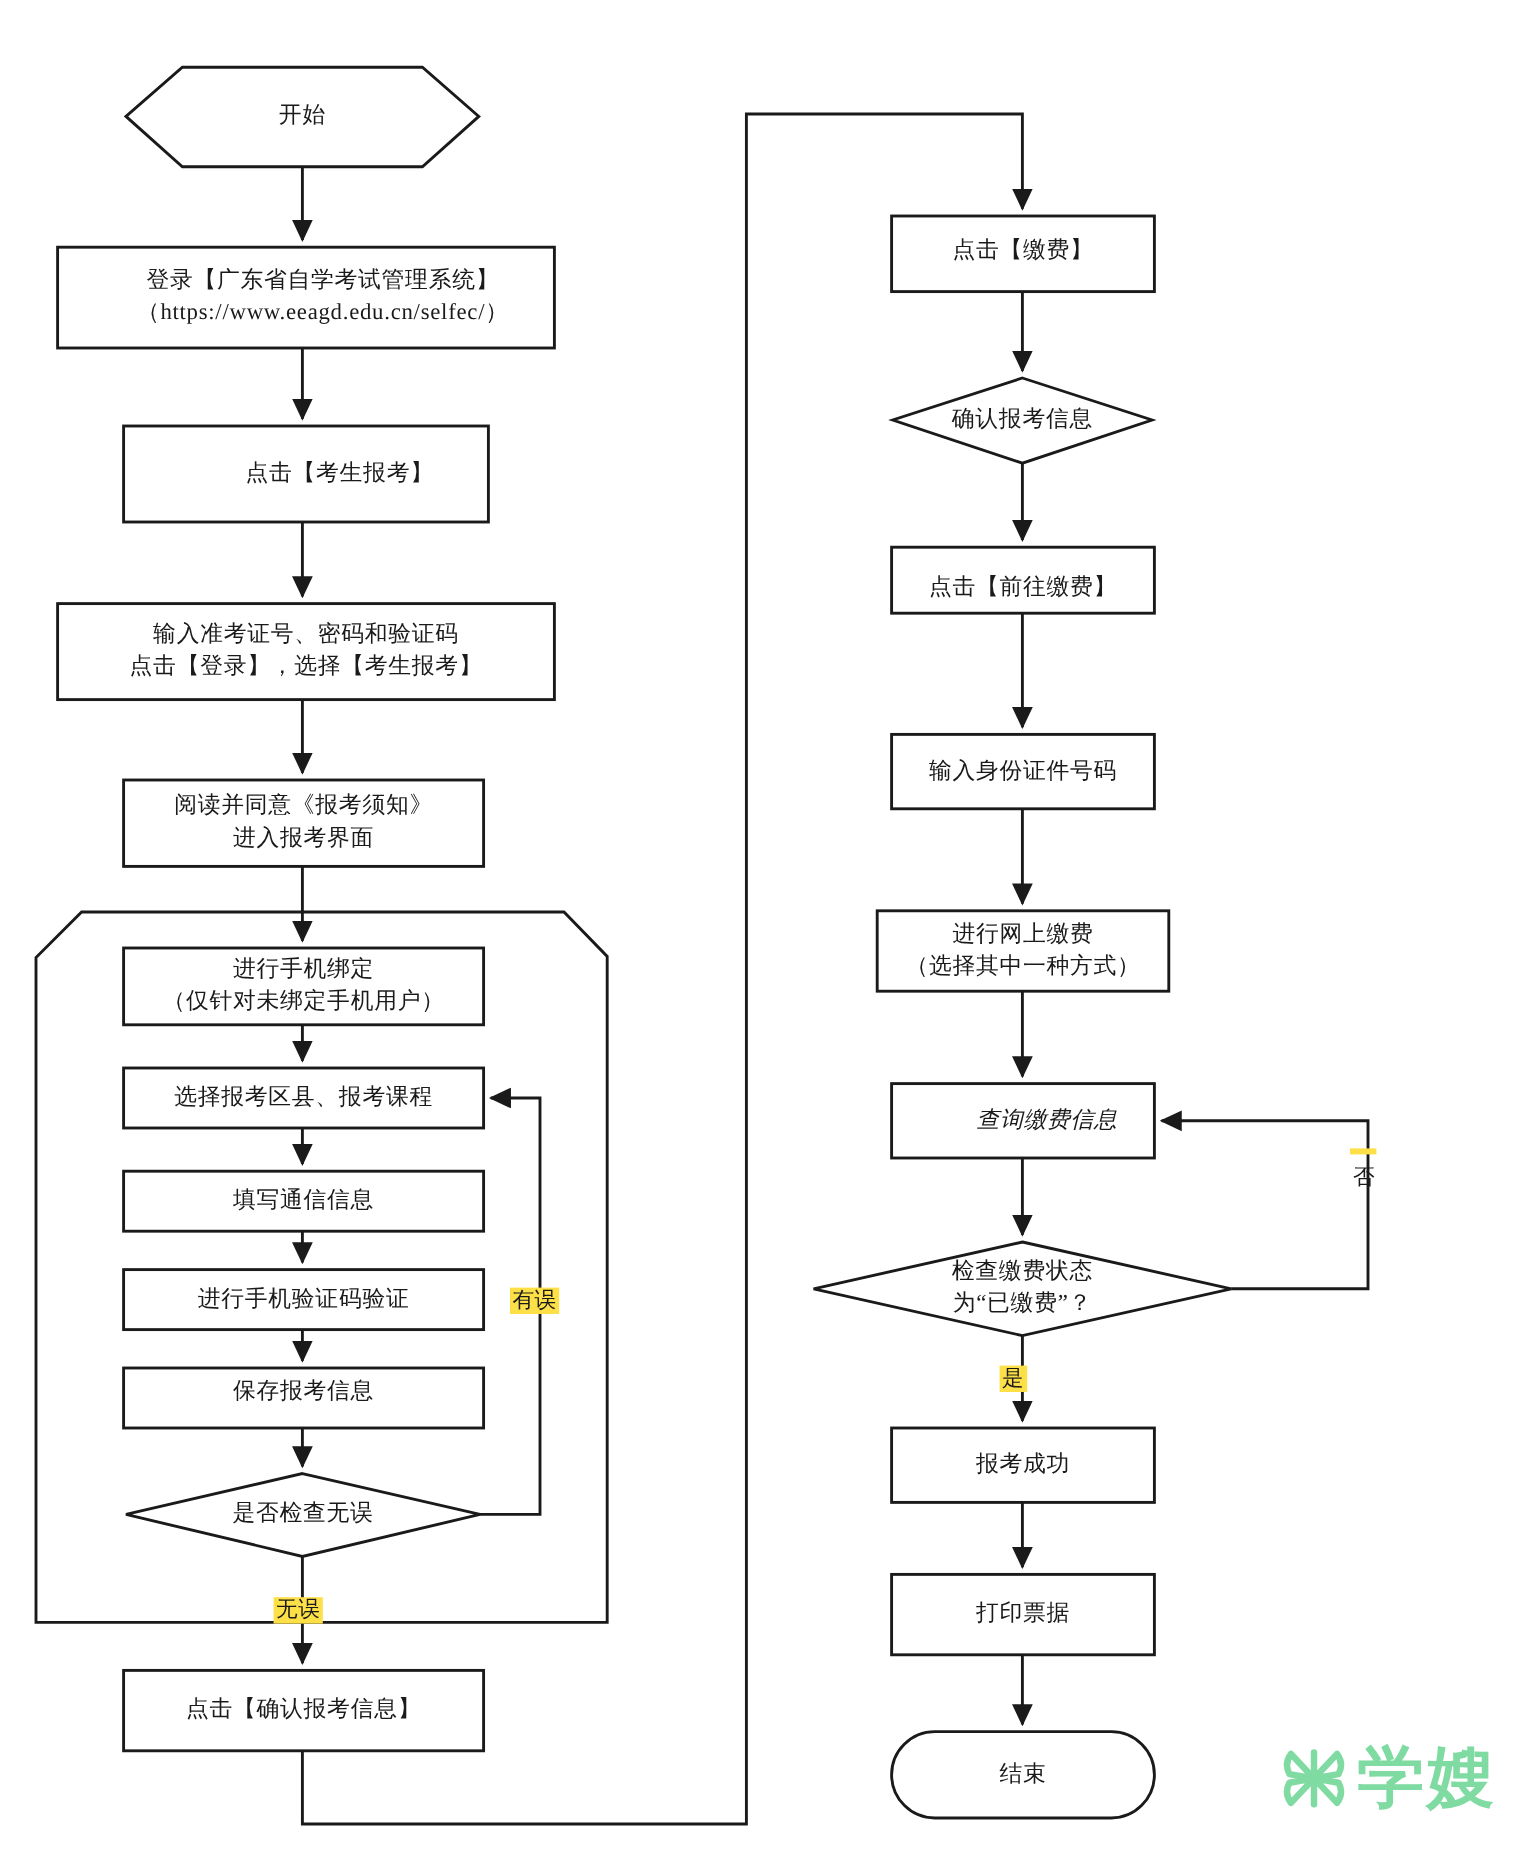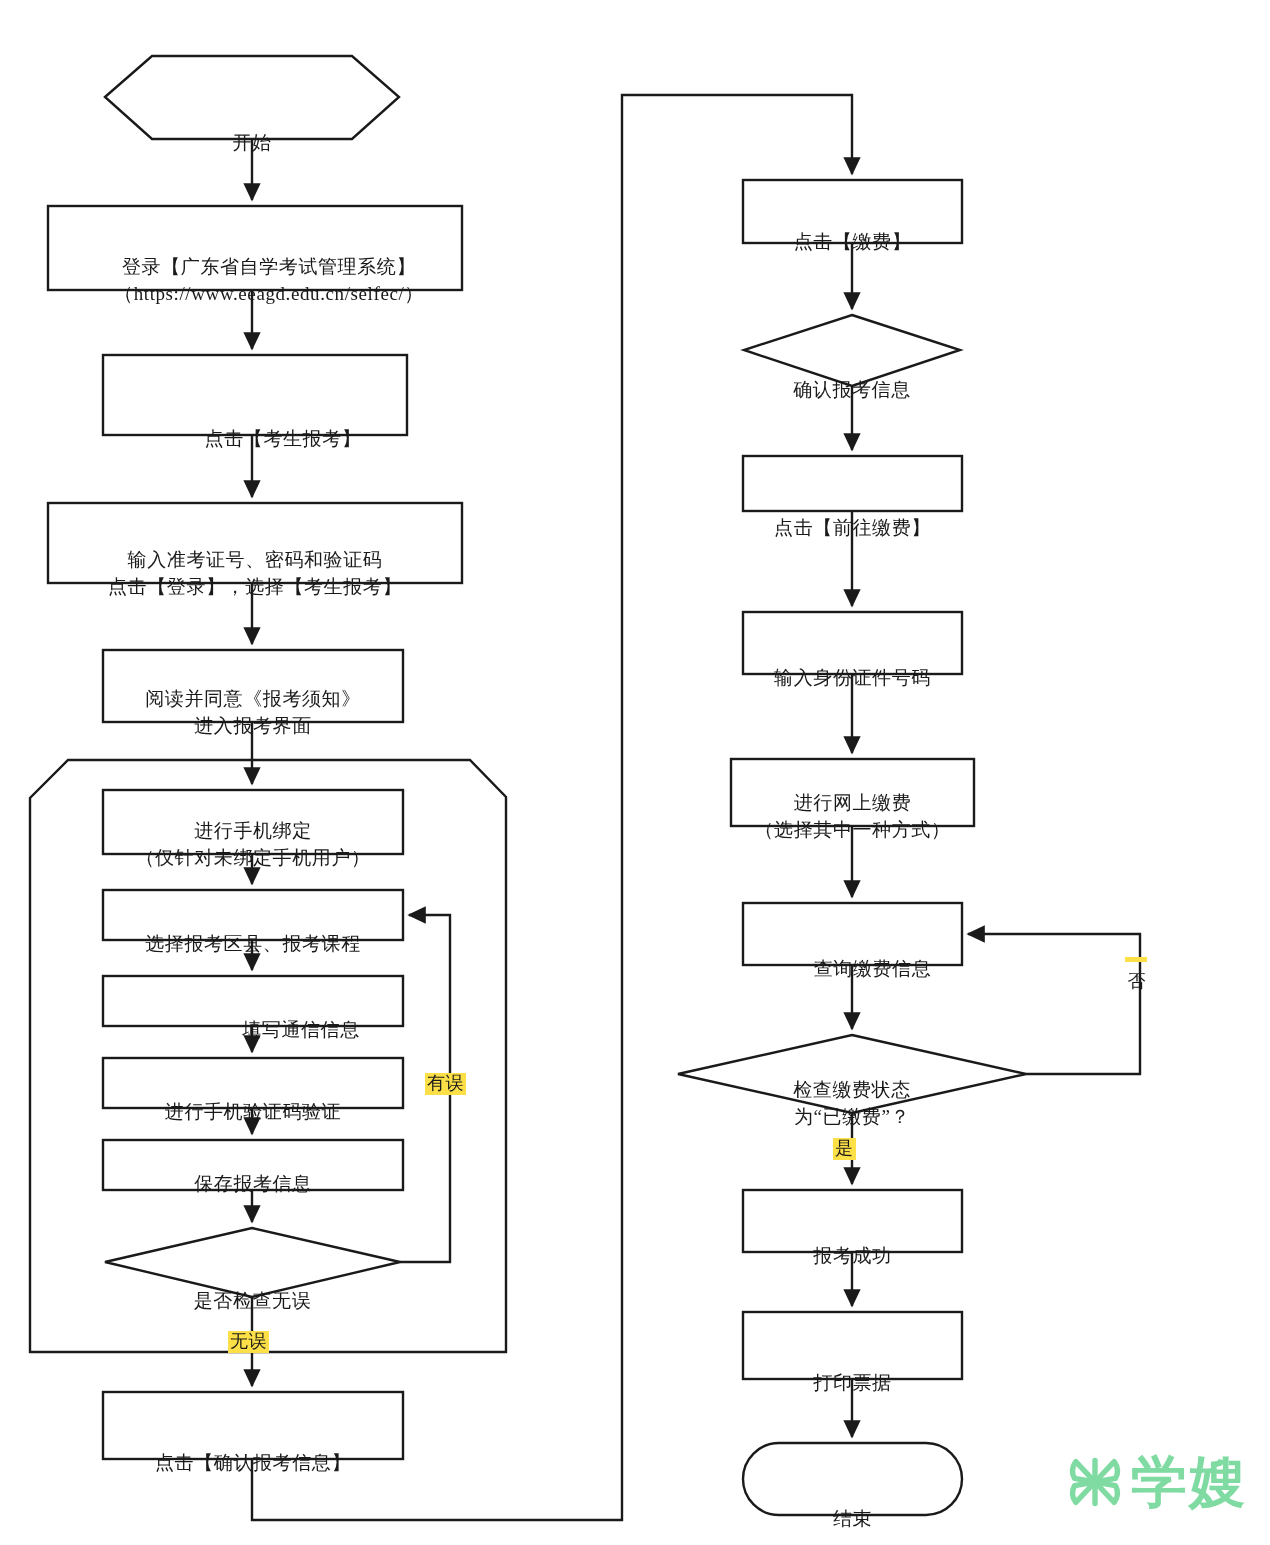--- a/index.html
+++ b/index.html
@@ -21,29 +21,28 @@
     left: 0;
     top: 0;
     width: 1270px;
     height: 1545px;
   }
   .node-label {
     position: absolute;
     display: flex;
     flex-direction: column;
     align-items: center;
-    justify-content: flex-end;
+    justify-content: center;
     text-align: center;
     color: #1a1a1a;
     font-size: 19px;
     line-height: 1.42;
     letter-spacing: 0.6px;
     white-space: pre;
     pointer-events: none;
-    margin-top: 18px;
   }
   .edge-label {
     position: absolute;
     color: #1a1a1a;
     font-size: 18px;
     line-height: 1.2;
     letter-spacing: 0.5px;
     background: #fde047;
     padding: 0 2px;
     white-space: pre;
@@ -183,21 +182,21 @@
 
   <div class="node-label" style="left:103px; top:790px; width:300px; height:64px;">
     <span>进行手机绑定</span>
     <span>（仅针对未绑定手机用户）</span>
   </div>
 
   <div class="node-label" style="left:103px; top:890px; width:300px; height:50px;">
     <span>选择报考区县、报考课程</span>
   </div>
 
-  <div class="node-label" style="left:103px; top:976px; width:300px; height:50px;padding-left:48px;">
+  <div class="node-label" style="left:103px; top:976px; width:300px; height:50px;">
     <span>填写通信信息</span>
   </div>
 
   <div class="node-label" style="left:103px; top:1058px; width:300px; height:50px;">
     <span>进行手机验证码验证</span>
   </div>
 
   <div class="node-label" style="left:103px; top:1140px; width:300px; height:40px;">
     <span>保存报考信息</span>
   </div>
@@ -224,21 +223,21 @@
 
   <div class="node-label" style="left:743px; top:612px; width:219px; height:62px;">
     <span>输入身份证件号码</span>
   </div>
 
   <div class="node-label" style="left:731px; top:759px; width:243px; height:67px;">
     <span>进行网上缴费</span>
     <span>（选择其中一种方式）</span>
   </div>
 
-  <div class="node-label" style="left:743px; top:903px; width:259px; height:62px;">
+  <div class="node-label" style="left:743px; top:903px; width:259px; height:62px;font-style:italic;">
     <span>查询缴费信息</span>
   </div>
 
   <div class="node-label" style="left:678px; top:1035px; width:348px; height:78px;">
     <span>检查缴费状态</span>
     <span>为“已缴费”？</span>
   </div>
 
   <div class="node-label" style="left:743px; top:1190px; width:219px; height:62px;">
     <span>报考成功</span>

